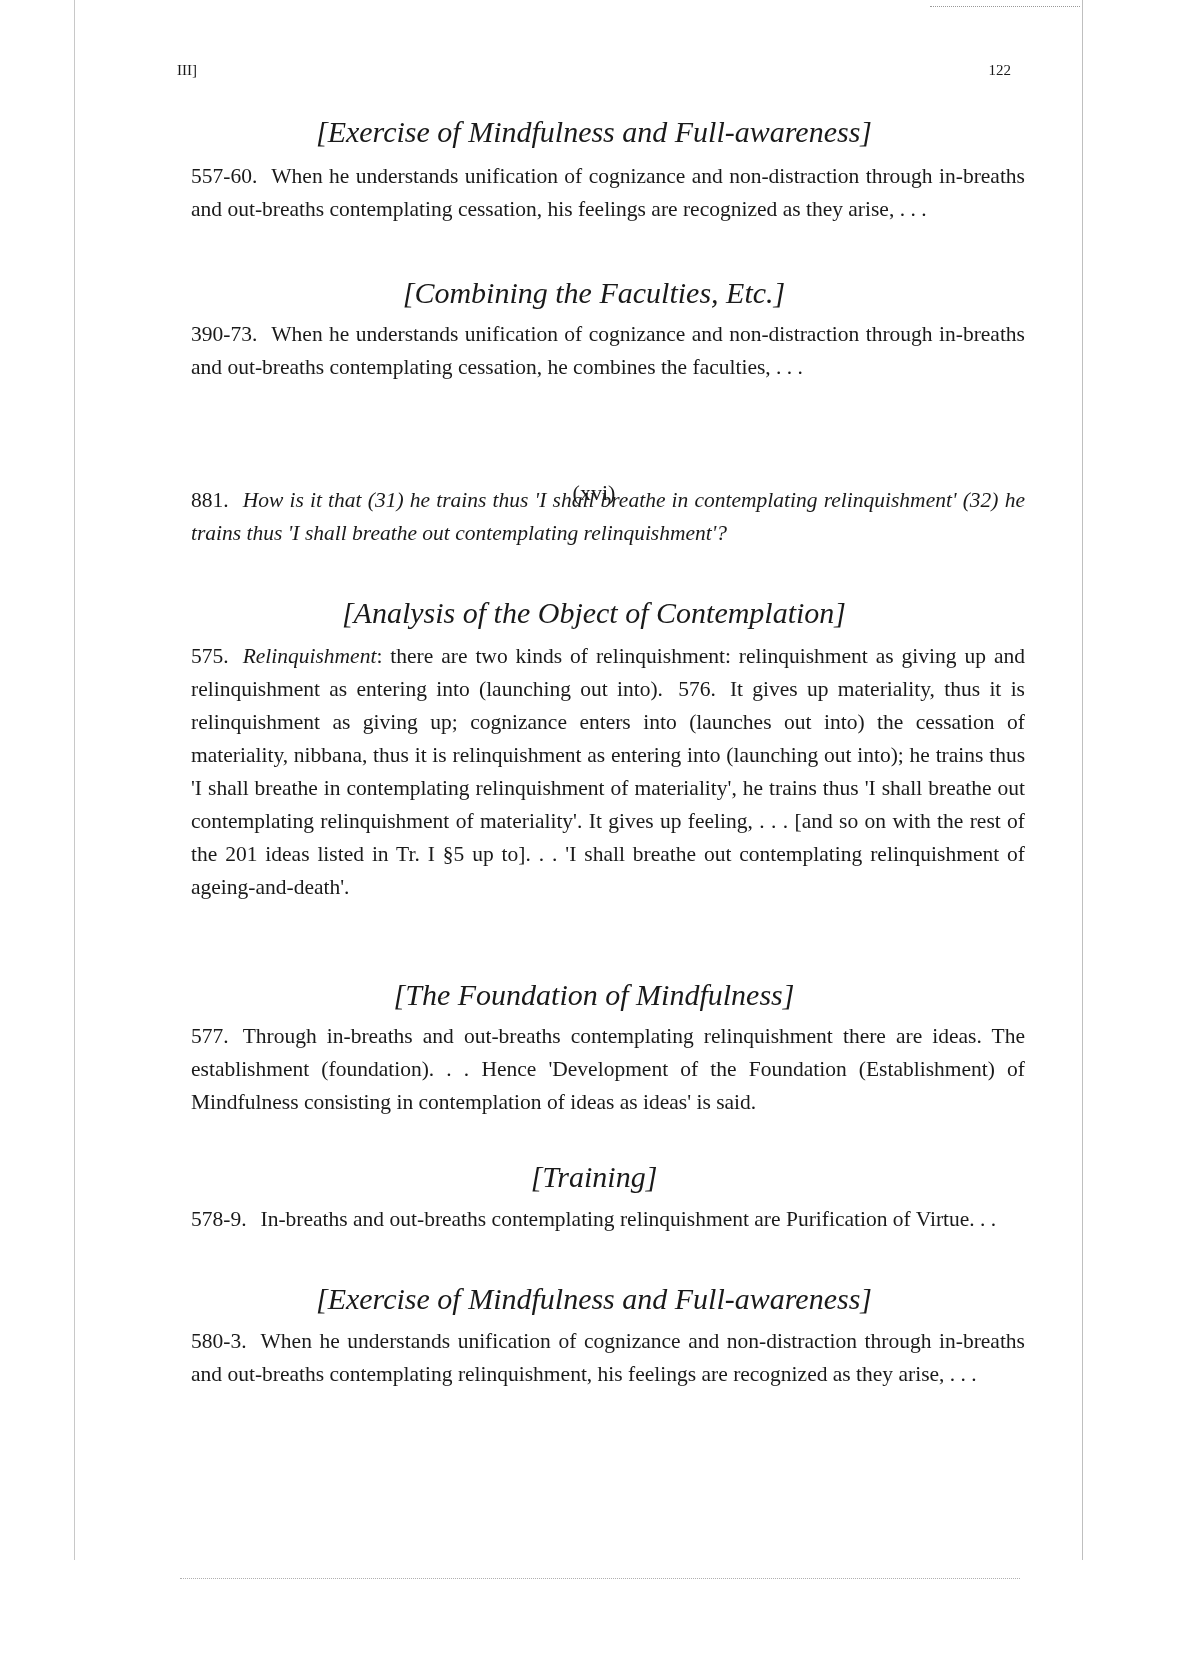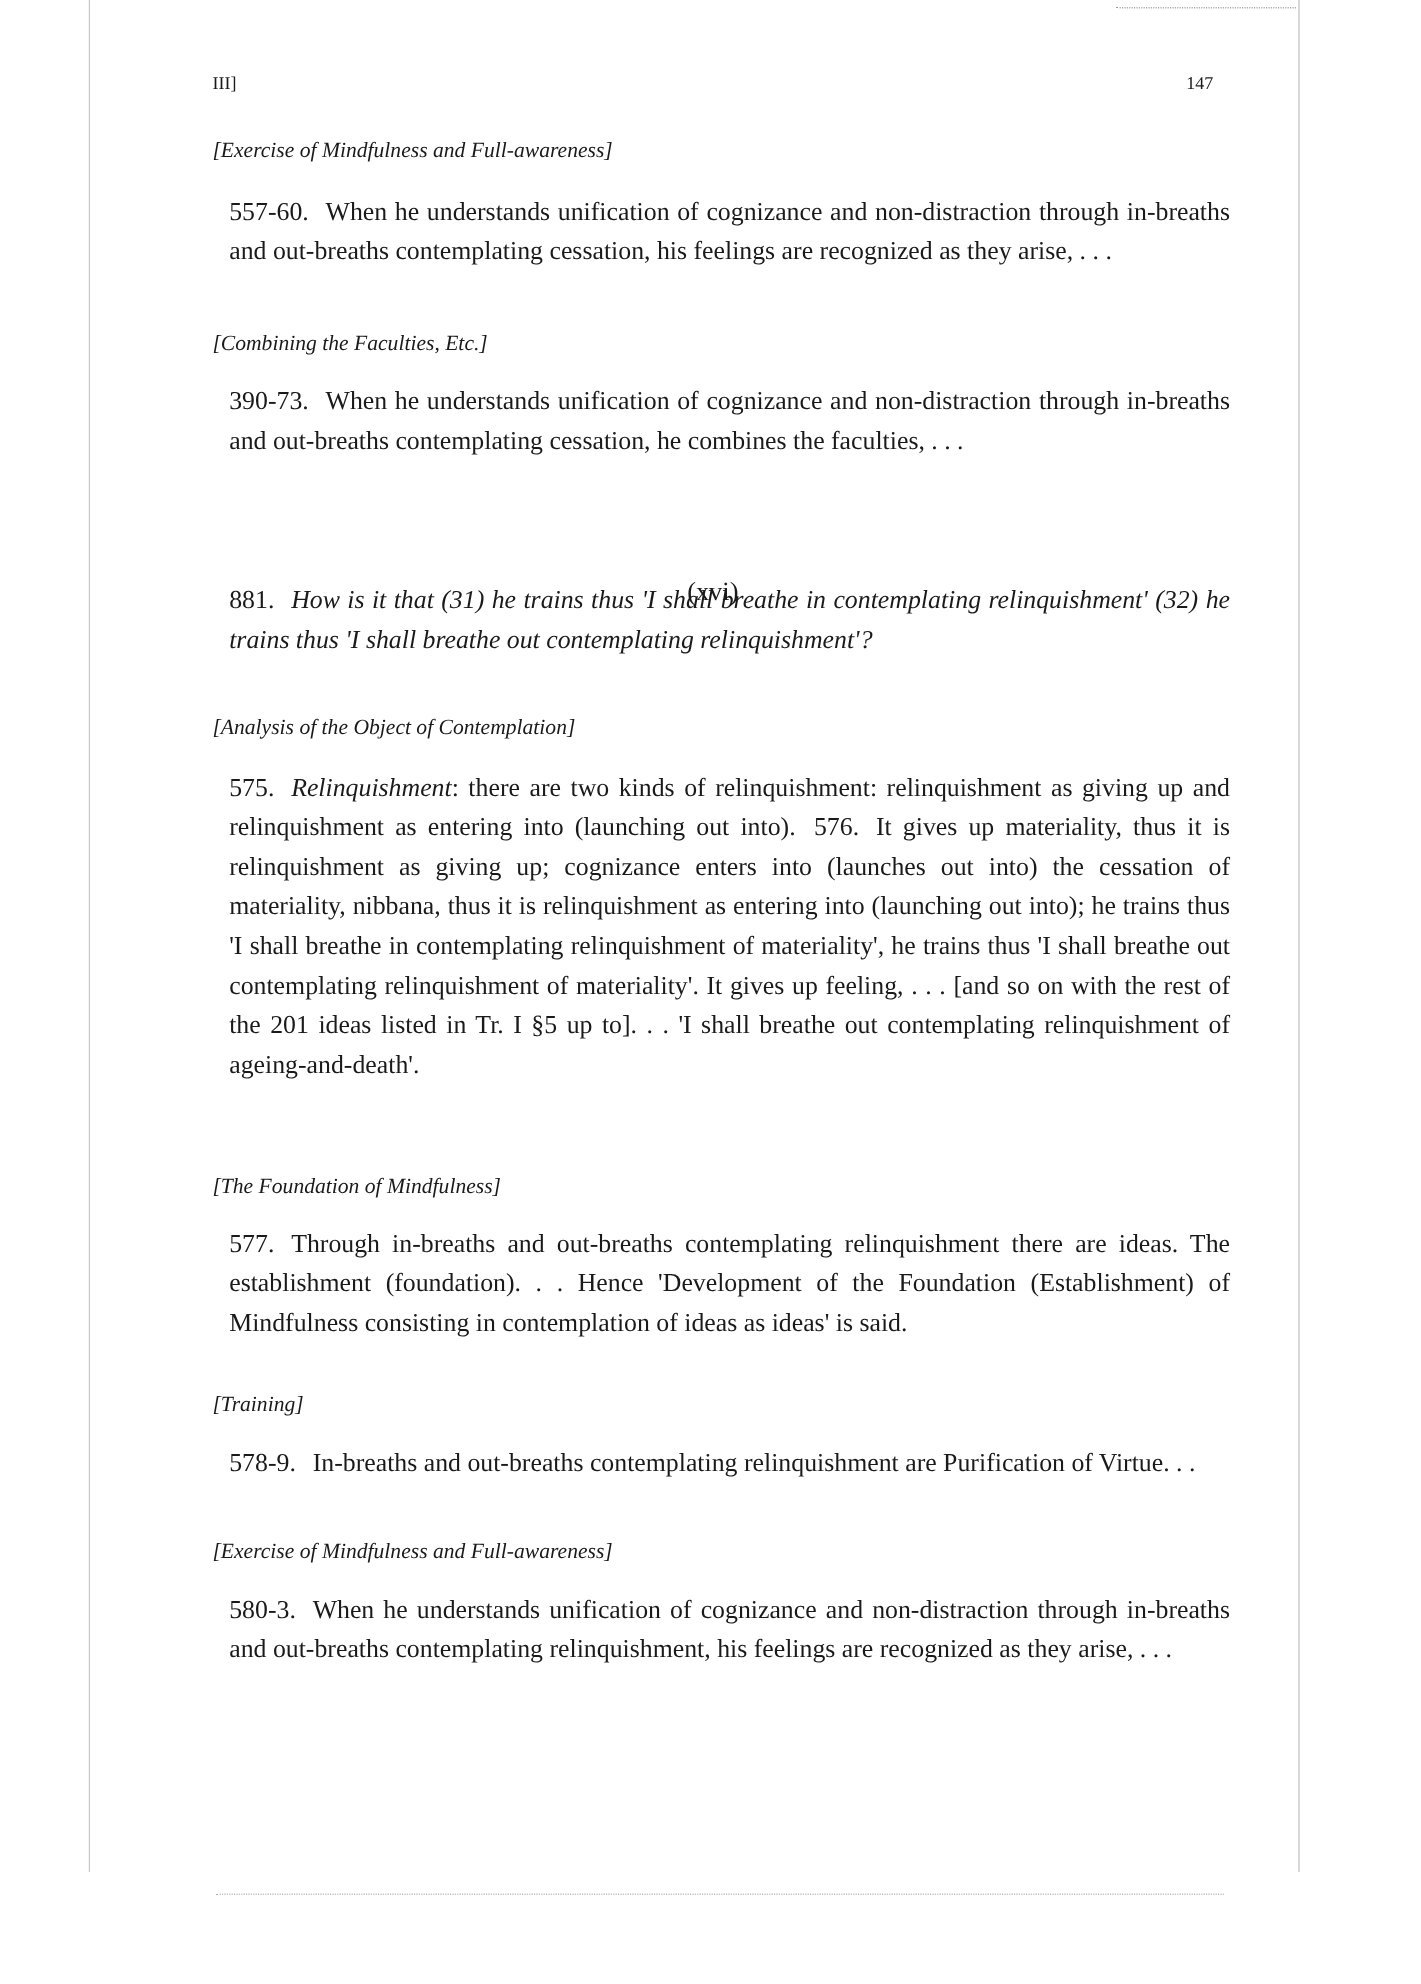--- a/index.html
+++ b/index.html
@@ -9,38 +9,38 @@
   }
   .rule-left { position:absolute; left:74px; top:0; width:1px; height:1560px; background:#c8c8c8; }
   .rule-right { position:absolute; left:1082px; top:0; width:1px; height:1560px; background:#bfbfbf; }
   .rule-bottom { position:absolute; left:180px; top:1578px; width:840px; height:1px; border-top:1px dotted #b0b0b0; }
   .rule-top { position:absolute; left:930px; top:6px; width:150px; height:1px; border-top:1px dotted #999; }
   .page { position:absolute; left:177px; top:0; width:834px; }
   .running-head { position:absolute; top:62px; left:0; width:834px; height:30px; font-size:15px; }
   .rh-left { position:absolute; left:0; }
   .rh-center { position:absolute; left:0; width:834px; text-align:center; letter-spacing:2px; }
   .rh-right { position:absolute; right:0; }
-  .heading { text-align:left; font-style:italic; font-size:18px; position:absolute; left:0; width:834px; }
+  .heading { text-align:center; font-style:italic; font-size:30px; position:absolute; left:0; width:834px; }
   .para { position:absolute; left:14px; width:834px; font-size:21.5px; line-height:33px; text-align:justify; }
   .num { margin-right:14px; }
   .it { font-style:italic; }
   .center-plain { position:absolute; left:0; width:834px; text-align:center; font-size:22px;margin-top:36px; }
 </style>
 </head>
 <body>
 
 <div class="rule-left"></div>
 <div class="rule-right"></div>
 <div class="rule-top"></div>
 <div class="rule-bottom"></div>
 
 <div class="page">
   <div class="running-head">
     <span class="rh-left">III]</span>
-    <span class="rh-right">147</span>
+    <span class="rh-right">122</span>
   </div>
 
   <div class="heading" style="top:115px">[Exercise of Mindfulness and Full-awareness]</div>
 
   <div class="para" style="top:160px">
     <span class="num">557-60.</span><span>When he understands unification of cognizance and non-distraction through in-breaths and out-breaths contemplating cessation, his feelings are recognized as they arise, . . .</span>
   </div>
 
   <div class="heading" style="top:276px">[Combining the Faculties, Etc.]</div>
 

